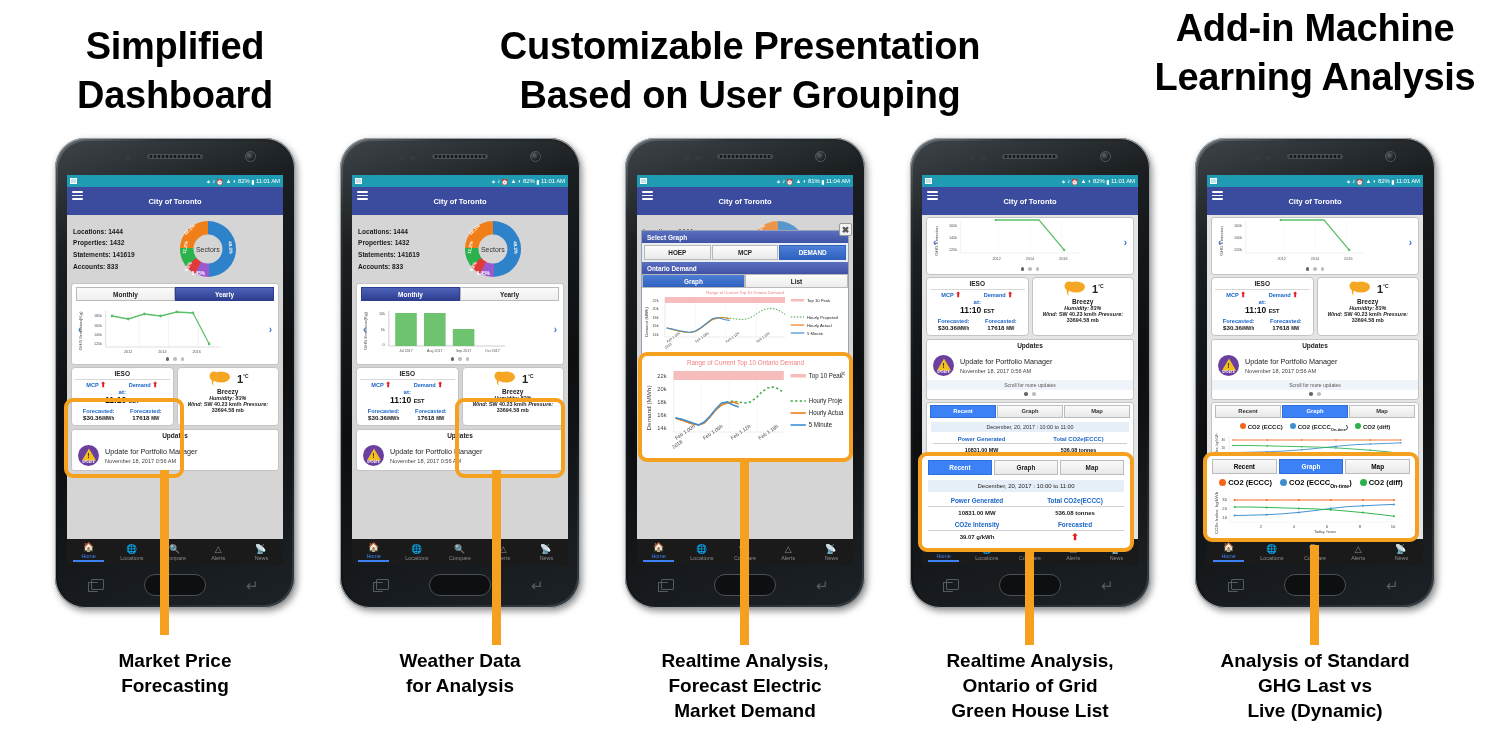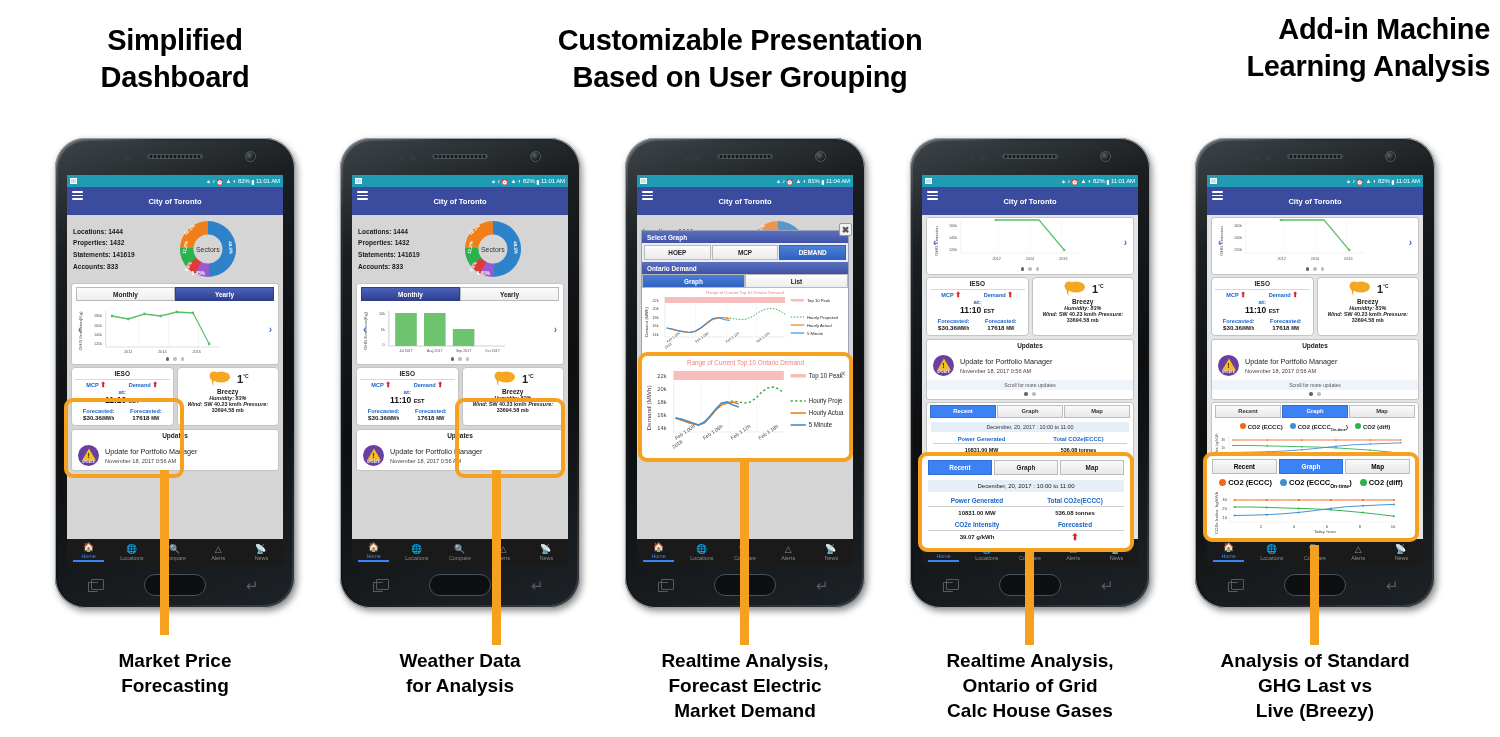--- a/index.html
+++ b/index.html
@@ -10,28 +10,28 @@
     overflow: hidden;
     position: relative;
   }
   .stage { position: relative; width: 1500px; height: 737px; }
 
   
   .section-title {
     position: absolute;
     text-align: center;
     font-weight: bold;
-    font-size: 29px;
+    font-size: 38px;
     line-height: 1.28;
     color: #000;
     letter-spacing: -0.3px;
   }
   .sec1 { left: 40px;  top: 22px; width: 270px; }
   .sec2 { left: 430px; top: 22px; width: 620px; }
-  .sec3 { left: 1140px; top: 11px; width: 350px; text-align: right; }
+  .sec3 { left: 1140px; top: 4px; width: 350px; }
 
   
   .caption {
     position: absolute;
     text-align: center;
     font-weight: bold;
     font-size: 19px;
     line-height: 1.32;
     color: #000;
   }
@@ -1241,21 +1241,21 @@
     <div>for Analysis</div>
   </div>
   <div class="caption" style="left:635px; top:648px; width:220px;">
     <div>Realtime Analysis,</div>
     <div>Forecast Electric</div>
     <div>Market Demand</div>
   </div>
   <div class="caption" style="left:920px; top:648px; width:220px;">
     <div>Realtime Analysis,</div>
     <div>Ontario of Grid</div>
-    <div>Calc House Gases</div>
+    <div>Green House List</div>
   </div>
   <div class="caption" style="left:1205px; top:648px; width:220px;">
     <div>Analysis of Standard</div>
     <div>GHG Last vs</div>
-    <div>Live (Breezy)</div>
+    <div>Live (Dynamic)</div>
   </div>
 
 </div>
 
 </body></html>

